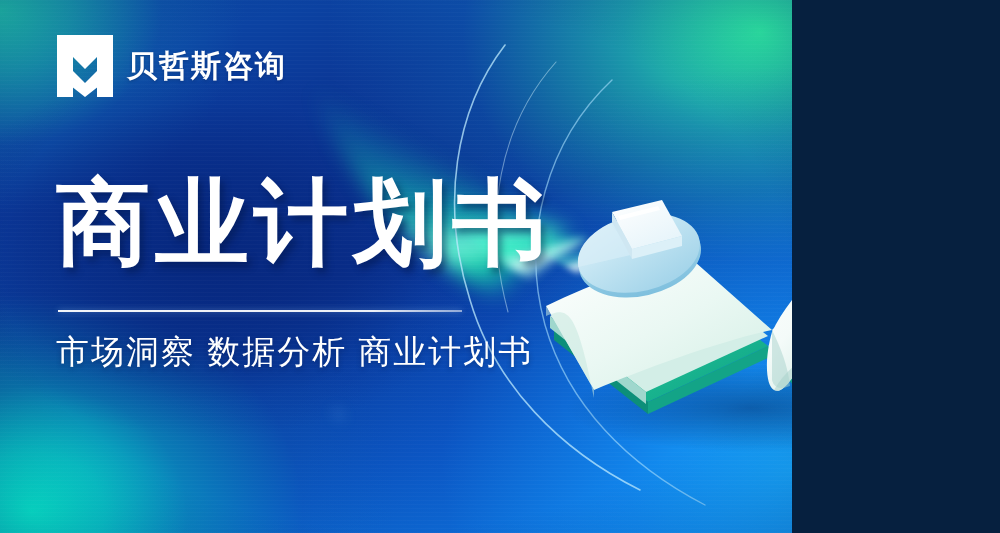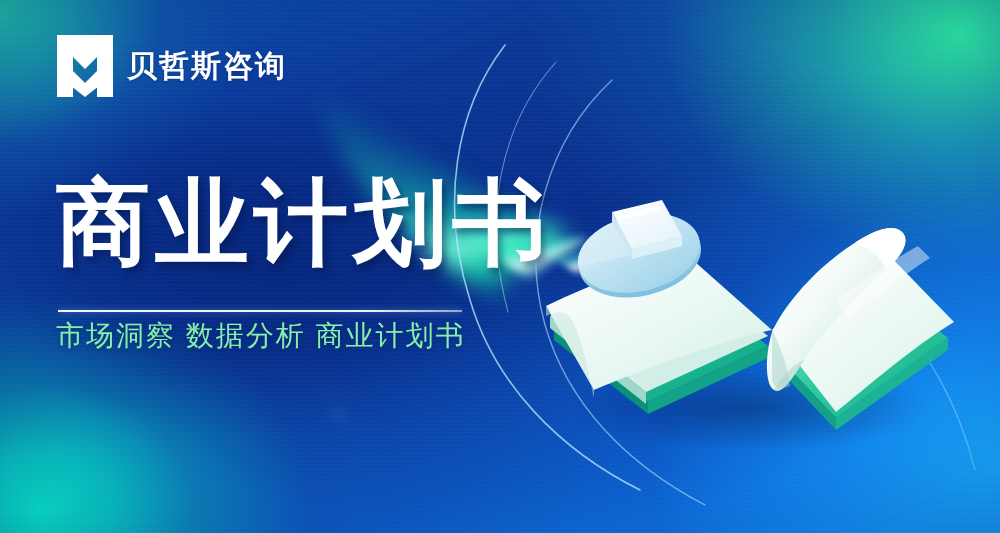--- a/index.html
+++ b/index.html
@@ -1,20 +1,20 @@
 <!DOCTYPE html>
 <html><head>
 <meta charset="utf-8">
 <style>
   html,body{margin:0;padding:0;background:#06203f;}
   body{font-family:"Liberation Sans","DejaVu Sans",sans-serif;}
 
   .banner{
     position:relative;
-    width:1000px;height:533px;
+    width:792px;height:533px;
     overflow:hidden;
     background:#0b3fa0;
   }
 
   
   .bg-base{
     position:absolute;inset:0;
     background:
       radial-gradient(ellipse 520px 420px at 4% 96%,  #07ead0 0%, rgba(7,234,208,0.75) 14%, rgba(8,190,200,0.45) 30%, rgba(10,110,190,0.10) 52%, rgba(0,0,0,0) 70%),
       radial-gradient(ellipse 360px 300px at 0% 2%,   #1fbfae 0%, rgba(28,180,176,0.70) 20%, rgba(18,110,176,0.30) 45%, rgba(0,0,0,0) 68%),
@@ -96,22 +96,22 @@
     letter-spacing:5px;line-height:1;
     text-shadow:4px 5px 7px rgba(2,20,66,.45);
     white-space:nowrap;
   }
   .divider{
     position:absolute;left:58px;top:310px;width:404px;height:2px;
     background:linear-gradient(to right, rgba(255,255,255,.95) 0%, rgba(255,255,255,.92) 78%, rgba(255,255,255,.55) 100%);
     box-shadow:0 0 6px rgba(180,225,255,.45);
   }
   .subtitle{
-    position:absolute;left:56px;top:319px;
-    color:#86efac;font-size:28px;letter-spacing:2px;line-height:1.2;
+    position:absolute;left:56px;top:332px;
+    color:#ffffff;font-size:33px;letter-spacing:2px;line-height:1.2;
     text-shadow:0 2px 5px rgba(2,24,72,.40);
     white-space:nowrap;
   }
 
   
   .book{position:absolute;left:536px;top:150px;width:420px;height:300px;}
   .book svg{display:block;overflow:visible;}
 </style>
 </head>
 <body>

